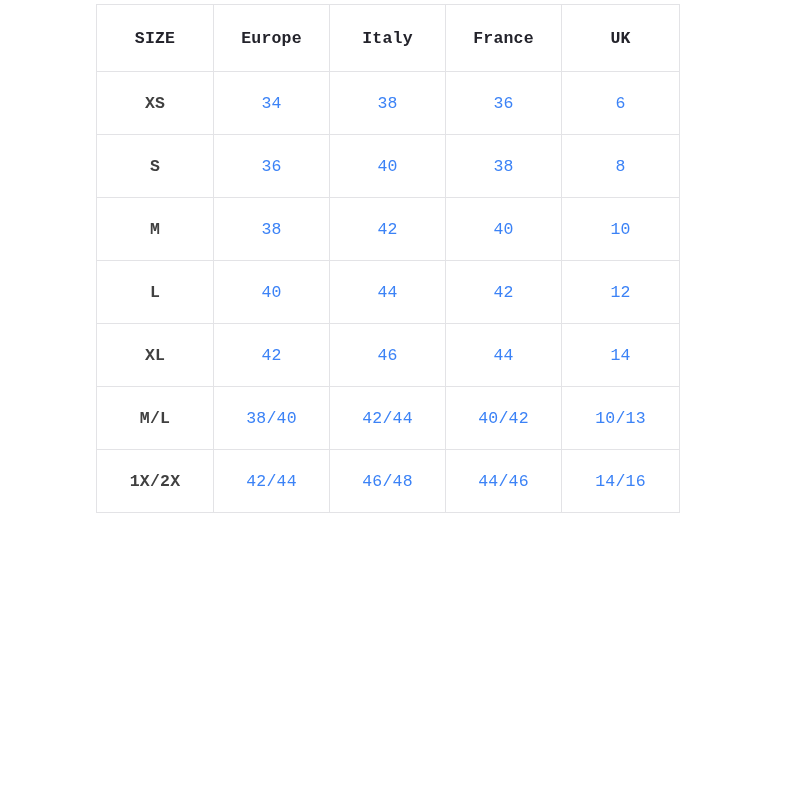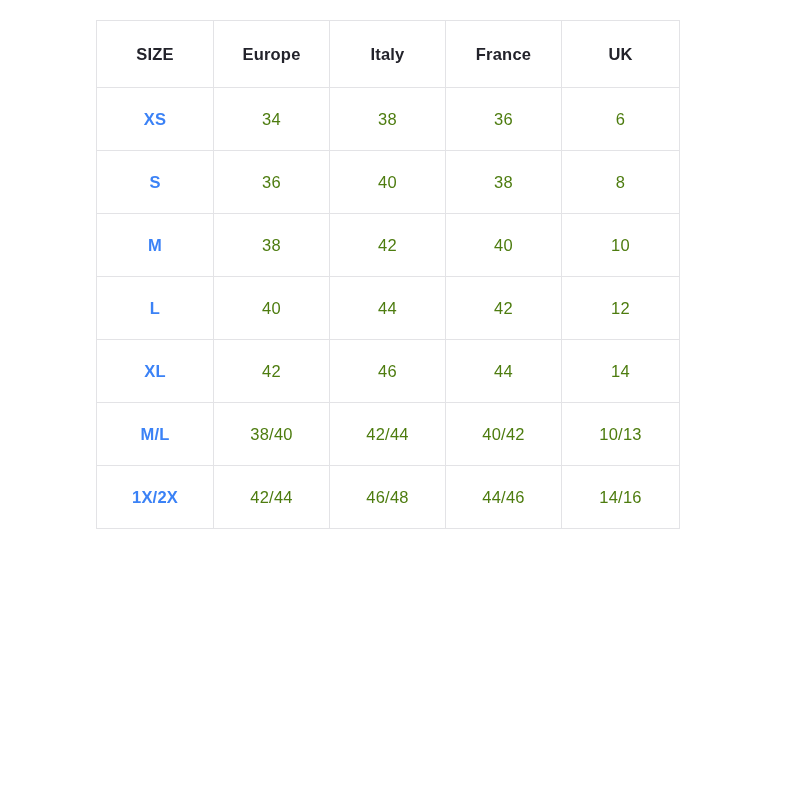--- a/index.html
+++ b/index.html
@@ -18,53 +18,53 @@
     position: relative;
     width: 800px;
     height: 800px;
     box-sizing: border-box;
   }
   .table-wrap {
     position: absolute;
     left: 96px;
     width: 583px;
   }
-  #main-table-wrap { top: 20px; }
+  #main-table-wrap { top: 4px; font-family: Liberation Mono, monospace; }
   #secondary-table-wrap { top: 662px; }
 
   table.size-table {
     border-collapse: collapse;
     width: 583px;
     table-layout: fixed;
   }
   table.size-table col.c-size  { width: 117px; }
   table.size-table col.c-other { width: 116px; }
   table.size-table col.c-last  { width: 118px; }
 
   table.size-table th,
   table.size-table td {
     border: 1px solid #e3e3e6;
     text-align: center;
     vertical-align: middle;
     height: 62px;
     padding: 0 4px;
     font-size: 16.5px;
     font-weight: 400;
-    color: #4d7c0f;
+    color: #3b82f6;
     letter-spacing: 0.2px;
   }
   table.size-table thead th {
     font-weight: 700;
     font-size: 16.5px;
     color: #23232b;
     height: 66px;
   }
   table.size-table tbody td.rowhead {
     font-weight: 700;
-    color: #3b82f6;
+    color: #404040;
   }
   table.size-table tbody tr td { height: 62px; }
 
   #secondary-table th,
   #secondary-table td { height: 64px; }
 </style>
 </head>
 <body>
 
 <div class="page">

